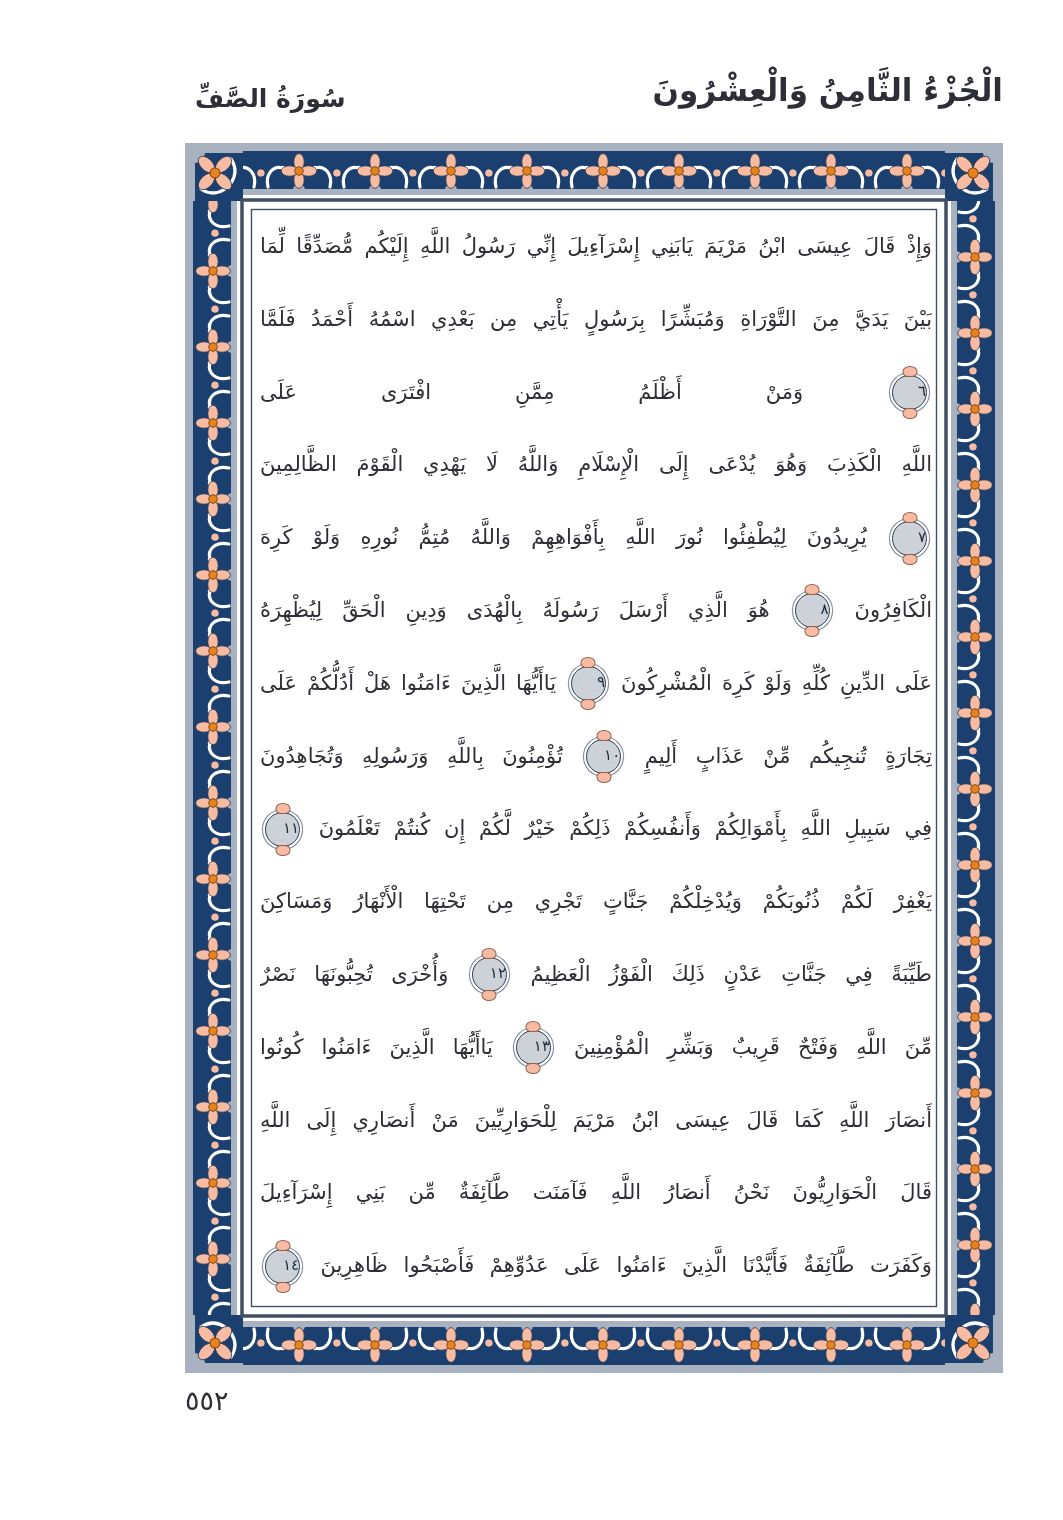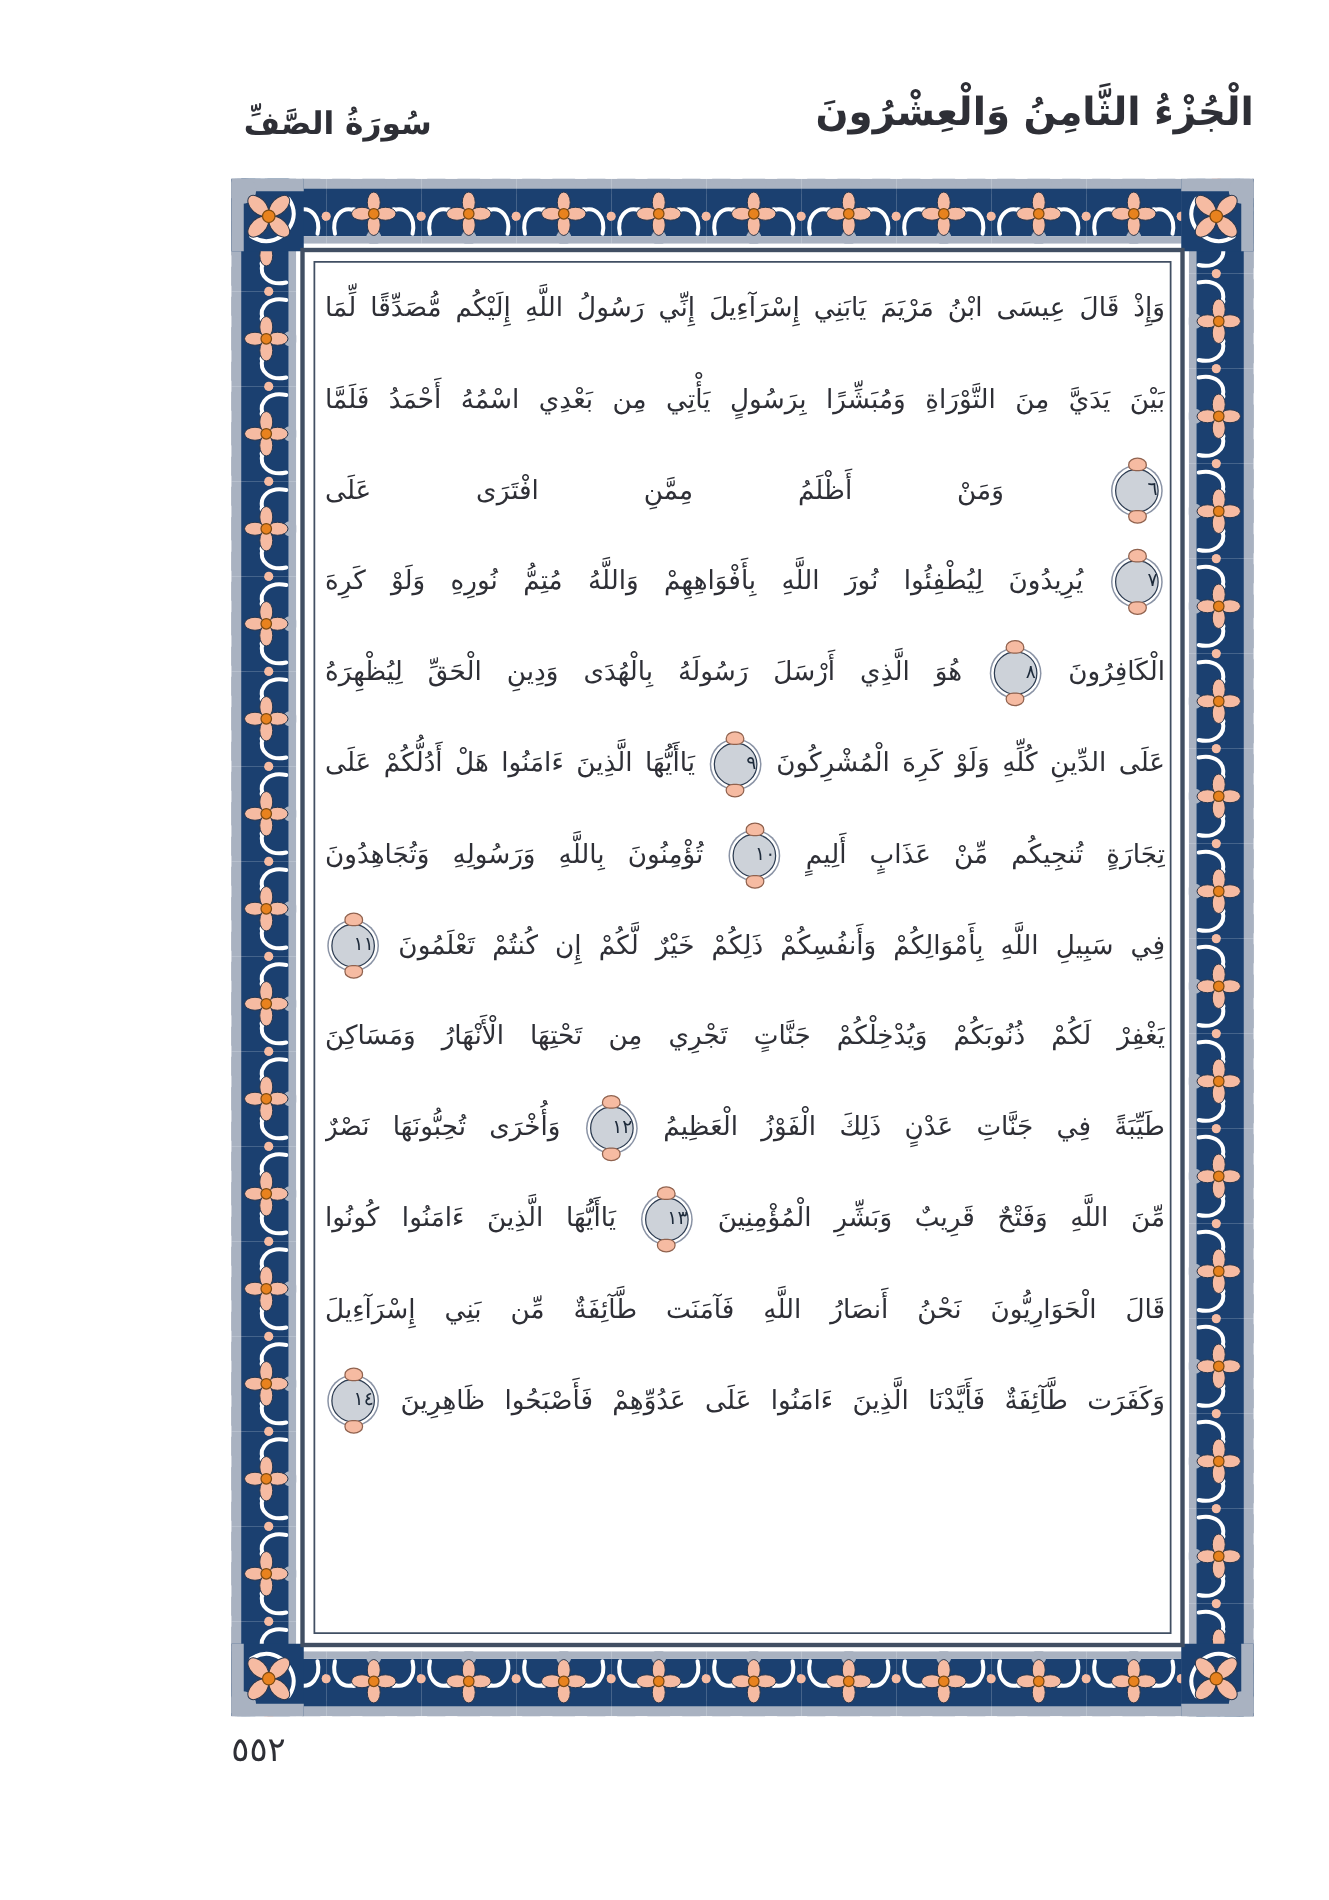--- a/index.html
+++ b/index.html
@@ -232,27 +232,29 @@
     <use href="#corner" transform="translate(818,1230) scale(-1,-1)"></use>
 
     <rect x="57" y="57" width="704" height="1116" class="fline" stroke-width="3.5"></rect>
     <rect x="66.5" y="66.5" width="685" height="1097" class="fline" stroke-width="1.4"></rect>
   </svg>
 
   <div class="text-area">
       <div class="qline"><span class="qtext">وَإِذْ قَالَ عِيسَى ابْنُ مَرْيَمَ يَابَنِي إِسْرَآءِيلَ إِنِّي رَسُولُ اللَّهِ إِلَيْكُم مُّصَدِّقًا لِّمَا</span></div>
       <div class="qline"><span class="qtext">بَيْنَ يَدَيَّ مِنَ التَّوْرَاةِ وَمُبَشِّرًا بِرَسُولٍ يَأْتِي مِن بَعْدِي اسْمُهُ أَحْمَدُ فَلَمَّا</span></div>
       <div class="qline"> <span class="ayah-marker"><span class="ayah-num">٦</span></span> <span class="qtext">وَمَنْ أَظْلَمُ مِمَّنِ افْتَرَى عَلَى</span></div>
+      <div class="qline"><span class="qtext">اللَّهِ الْكَذِبَ وَهُوَ يُدْعَى إِلَى الْإِسْلَامِ وَاللَّهُ لَا يَهْدِي الْقَوْمَ الظَّالِمِينَ</span></div>
       <div class="qline"><span class="ayah-marker"><span class="ayah-num">٧</span></span> <span class="qtext">يُرِيدُونَ لِيُطْفِئُوا نُورَ اللَّهِ بِأَفْوَاهِهِمْ وَاللَّهُ مُتِمُّ نُورِهِ وَلَوْ كَرِهَ</span></div>
       <div class="qline"><span class="qtext">الْكَافِرُونَ</span> <span class="ayah-marker"><span class="ayah-num">٨</span></span> <span class="qtext">هُوَ الَّذِي أَرْسَلَ رَسُولَهُ بِالْهُدَى وَدِينِ الْحَقِّ لِيُظْهِرَهُ</span></div>
       <div class="qline"><span class="qtext">عَلَى الدِّينِ كُلِّهِ وَلَوْ كَرِهَ الْمُشْرِكُونَ</span> <span class="ayah-marker"><span class="ayah-num">٩</span></span> <span class="qtext">يَاأَيُّهَا الَّذِينَ ءَامَنُوا هَلْ أَدُلُّكُمْ عَلَى</span></div>
       <div class="qline"><span class="qtext">تِجَارَةٍ تُنجِيكُم مِّنْ عَذَابٍ أَلِيمٍ</span> <span class="ayah-marker"><span class="ayah-num">١٠</span></span> <span class="qtext">تُؤْمِنُونَ بِاللَّهِ وَرَسُولِهِ وَتُجَاهِدُونَ</span></div>
       <div class="qline"><span class="qtext">فِي سَبِيلِ اللَّهِ بِأَمْوَالِكُمْ وَأَنفُسِكُمْ ذَلِكُمْ خَيْرٌ لَّكُمْ إِن كُنتُمْ تَعْلَمُونَ</span> <span class="ayah-marker"><span class="ayah-num">١١</span></span></div>
       <div class="qline"><span class="qtext">يَغْفِرْ لَكُمْ ذُنُوبَكُمْ وَيُدْخِلْكُمْ جَنَّاتٍ تَجْرِي مِن تَحْتِهَا الْأَنْهَارُ وَمَسَاكِنَ</span></div>
       <div class="qline"><span class="qtext">طَيِّبَةً فِي جَنَّاتِ عَدْنٍ ذَلِكَ الْفَوْزُ الْعَظِيمُ</span> <span class="ayah-marker"><span class="ayah-num">١٢</span></span> <span class="qtext">وَأُخْرَى تُحِبُّونَهَا نَصْرٌ</span></div>
       <div class="qline"><span class="qtext">مِّنَ اللَّهِ وَفَتْحٌ قَرِيبٌ وَبَشِّرِ الْمُؤْمِنِينَ</span> <span class="ayah-marker"><span class="ayah-num">١٣</span></span> <span class="qtext">يَاأَيُّهَا الَّذِينَ ءَامَنُوا كُونُوا</span></div>
+      <div class="qline"><span class="qtext">أَنصَارَ اللَّهِ كَمَا قَالَ عِيسَى ابْنُ مَرْيَمَ لِلْحَوَارِيِّينَ مَنْ أَنصَارِي إِلَى اللَّهِ</span></div>
       <div class="qline"><span class="qtext">قَالَ الْحَوَارِيُّونَ نَحْنُ أَنصَارُ اللَّهِ فَآمَنَت طَّآئِفَةٌ مِّن بَنِي إِسْرَآءِيلَ</span></div>
       <div class="qline"><span class="qtext">وَكَفَرَت طَّآئِفَةٌ فَأَيَّدْنَا الَّذِينَ ءَامَنُوا عَلَى عَدُوِّهِمْ فَأَصْبَحُوا ظَاهِرِينَ</span> <span class="ayah-marker"><span class="ayah-num">١٤</span></span></div>
     </div>
 
   <div class="page-number">٥٥٢</div>
 
 </div>
 
 </body></html>

